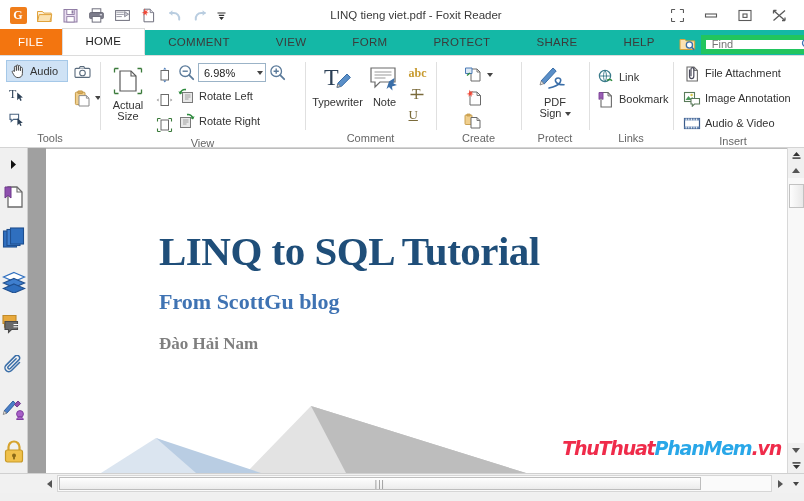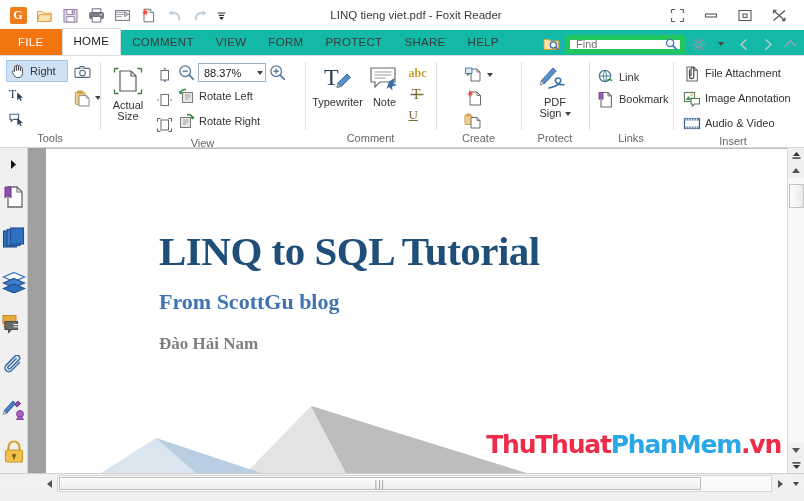--- a/index.html
+++ b/index.html
@@ -33,21 +33,21 @@
   }
   .wincontrols { margin-left: auto; display: flex; align-items: center; padding-right: 8px; gap: 0px; }
   .wc { width: 34px; height: 28px; display: flex; align-items: center; justify-content: center; }
 
   
   .tabstrip {
     height: 26px; background: #14b8a6; display: flex; align-items: flex-end;
     position: relative; flex: 0 0 26px; border-bottom: 1px solid #dcdcdc;
   }
   .tab {
-    height: 26px; line-height: 26px; padding: 0 11px; font-size: 11.5px;
+    height: 26px; line-height: 26px; padding: 0 23px; font-size: 11.5px;
     color: #3b3b3b; letter-spacing: 0.3px;
   }
   .tab.file { background: #f3750f; color: #fff; padding: 0 18px; font-weight: normal; }
   .tab.active { background: #ffffff; color: #1b1b1b; border: 1px solid #dcdcdc; border-bottom: 1px solid #ffffff;
                 position: relative; z-index: 3; height: 27px; line-height: 25px; }
   .tabstrip-right { margin-left: auto; display: flex; align-items: center; padding-right: 4px; padding-bottom: 1px; gap: 3px; }
   .findbox {
     width: 120px; height: 19px; border: 5px solid #22c55e; background: #fff;
     display: flex; align-items: center; padding: 0 3px 0 6px;
   }
@@ -113,22 +113,22 @@
     font-size: 22px; color: #3f73b3; white-space: nowrap;
   }
   .doc-author {
     position: absolute; left: 113px; top: 185px;
     font-family: "Liberation Serif", serif; font-weight: bold;
     font-size: 17px; color: #7f7f7f; white-space: nowrap;
   }
   .mountains { position: absolute; left: 0; right: 0; bottom: 0; height: 95px; }
   .watermark {
     position: absolute; right: 6px; bottom: 14px;
-    font-family: "DejaVu Sans", sans-serif; font-weight: bold; font-size: 25px;
-    letter-spacing: -1.2px; white-space: nowrap; 
+    font-family: "DejaVu Sans", sans-serif; font-weight: bold; font-size: 19px;
+    letter-spacing: -1.2px; white-space: nowrap; font-style: italic;
   }
   .wm-red { color: #ef2b4a; }
   .wm-blue { color: #29a7e8; }
 
   
   .vscroll {
     width: 17px; background: #f4f4f4; border-left: 1px solid #d8d8d8;
     display: flex; flex-direction: column; align-items: center; flex: none;
   }
   .vs-btn { width: 17px; height: 15px; display: flex; align-items: center; justify-content: center; background: #f0f0f0; }
@@ -307,21 +307,21 @@
 
     <div class="rgroup" style="width:100px">
       <div class="rgroup-body" style="flex-direction:row; align-items:flex-start; padding-top:4px;">
         <div style="display:flex;flex-direction:column;gap:2px;">
           <div class="btn-small hand-sel" style="width:62px">
             <span class="ico">
               <svg width="16" height="16" viewBox="0 0 16 16">
                   <path d="M4.4 8.6V4.2a1 1 0 012 0v3.4V3a1 1 0 012 0v4.4V3.6a1 1 0 012 0v4.2V5.4a1 1 0 012 0v5.2c0 2.4-1.7 4-4.2 4-2.6 0-3.6-1.3-4.4-2.8L2.4 9.4a1 1 0 011.6-1.2z" fill="#fff" stroke="#4a4a4a" stroke-width="1"></path>
                 </svg>
             </span>
-            <span>Right</span>
+            <span>Audio</span>
           </div>
           <div class="btn-small">
             <span class="ico">
               <svg width="17" height="16" viewBox="0 0 17 16">
                   <text x="0" y="11" font-family="Liberation Serif, serif" font-size="12" fill="#2b3f55">T</text>
                   <path d="M8.2 5.6v7.6l1.9-1.9 1.3 2.6 1.3-.7-1.3-2.5 2.5-.3z" fill="#2b3f55"></path>
                 </svg>
             </span>
           </div>
           <div class="btn-small">
@@ -400,21 +400,21 @@
         <div style="display:flex;flex-direction:column;padding-left:3px;padding-top:1px;gap:3px;">
           <div style="display:flex;align-items:center;gap:3px;">
             <span class="ico">
               <svg width="17" height="17" viewBox="0 0 17 17">
                   <circle cx="7.2" cy="7.2" r="5.3" fill="#fff" stroke="#5a7a9a" stroke-width="1.3"></circle>
                   <path d="M11.2 11.2l4 4" stroke="#5a7a9a" stroke-width="1.8" stroke-linecap="round"></path>
                   <path d="M4.6 7.2h5.2" stroke="#5a7a9a" stroke-width="1.4"></path>
                 </svg>
             </span>
             <div class="zoombox">
-              <span>88.37%</span>
+              <span>6.98%</span>
               <span class="caret-dn"></span>
             </div>
             <span class="ico">
               <svg width="17" height="17" viewBox="0 0 17 17">
                   <circle cx="7.2" cy="7.2" r="5.3" fill="#fff" stroke="#5a7a9a" stroke-width="1.3"></circle>
                   <path d="M11.2 11.2l4 4" stroke="#5a7a9a" stroke-width="1.8" stroke-linecap="round"></path>
                   <path d="M4.6 7.2h5.2M7.2 4.6v5.2" stroke="#5a7a9a" stroke-width="1.4"></path>
                 </svg>
             </span>
           </div>

